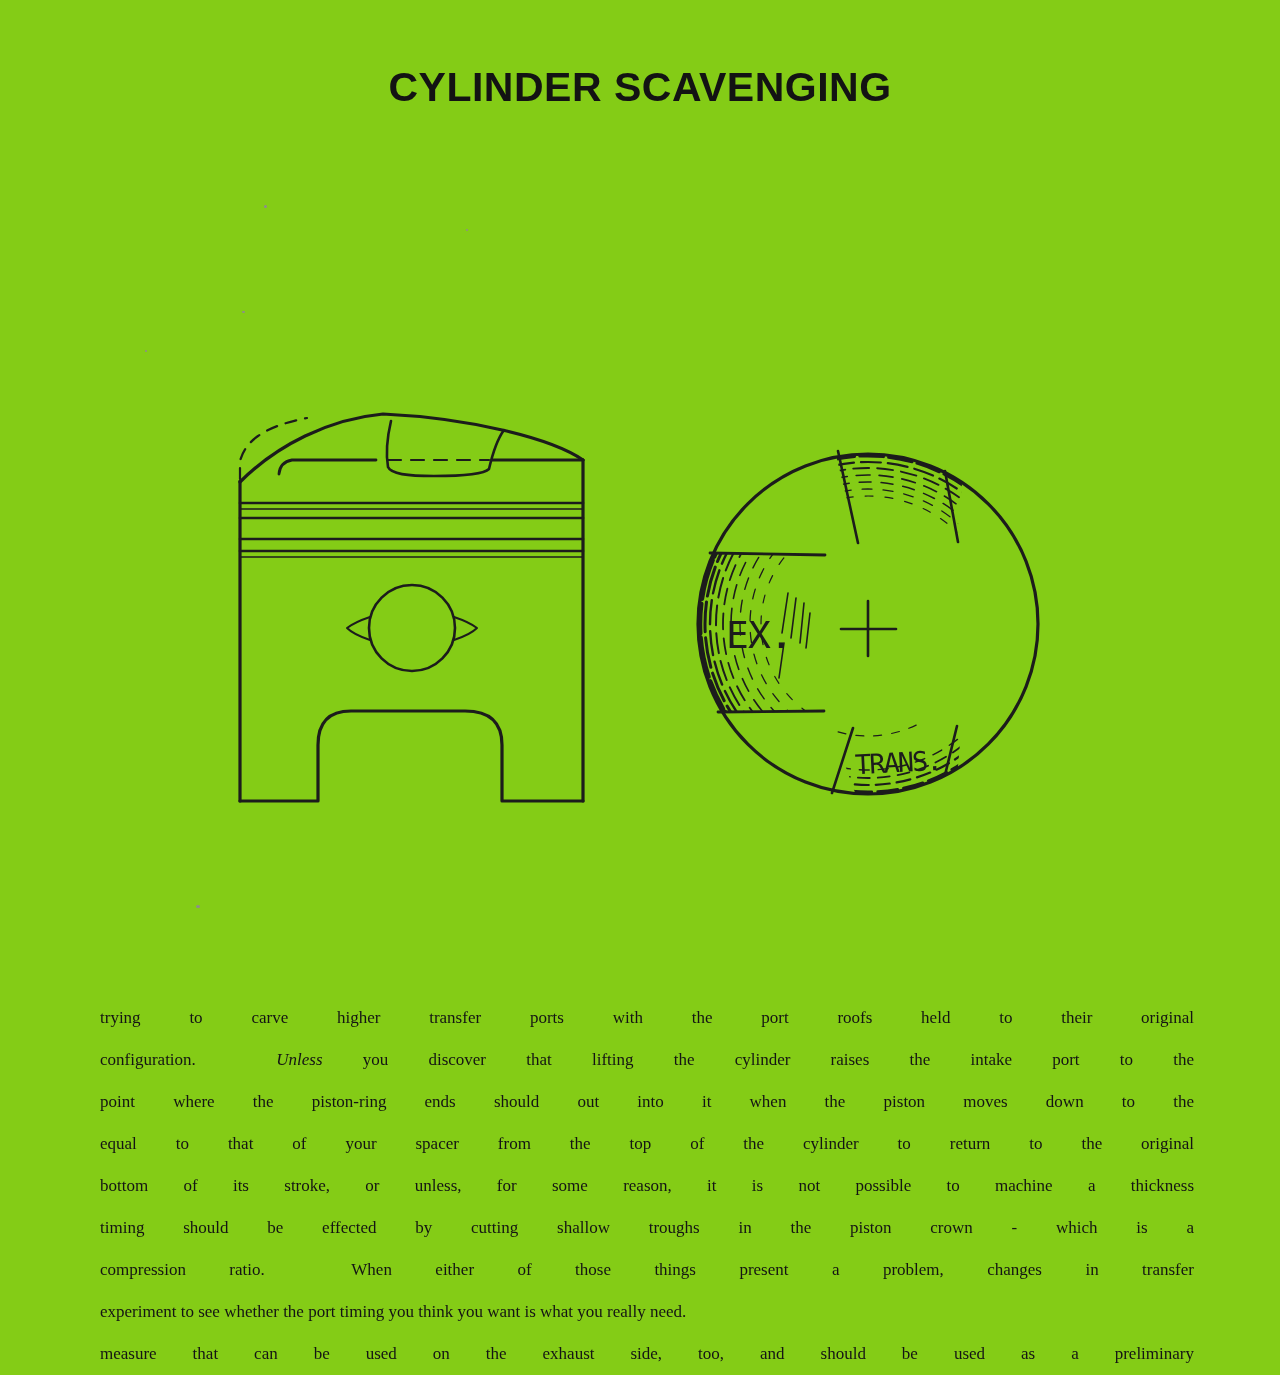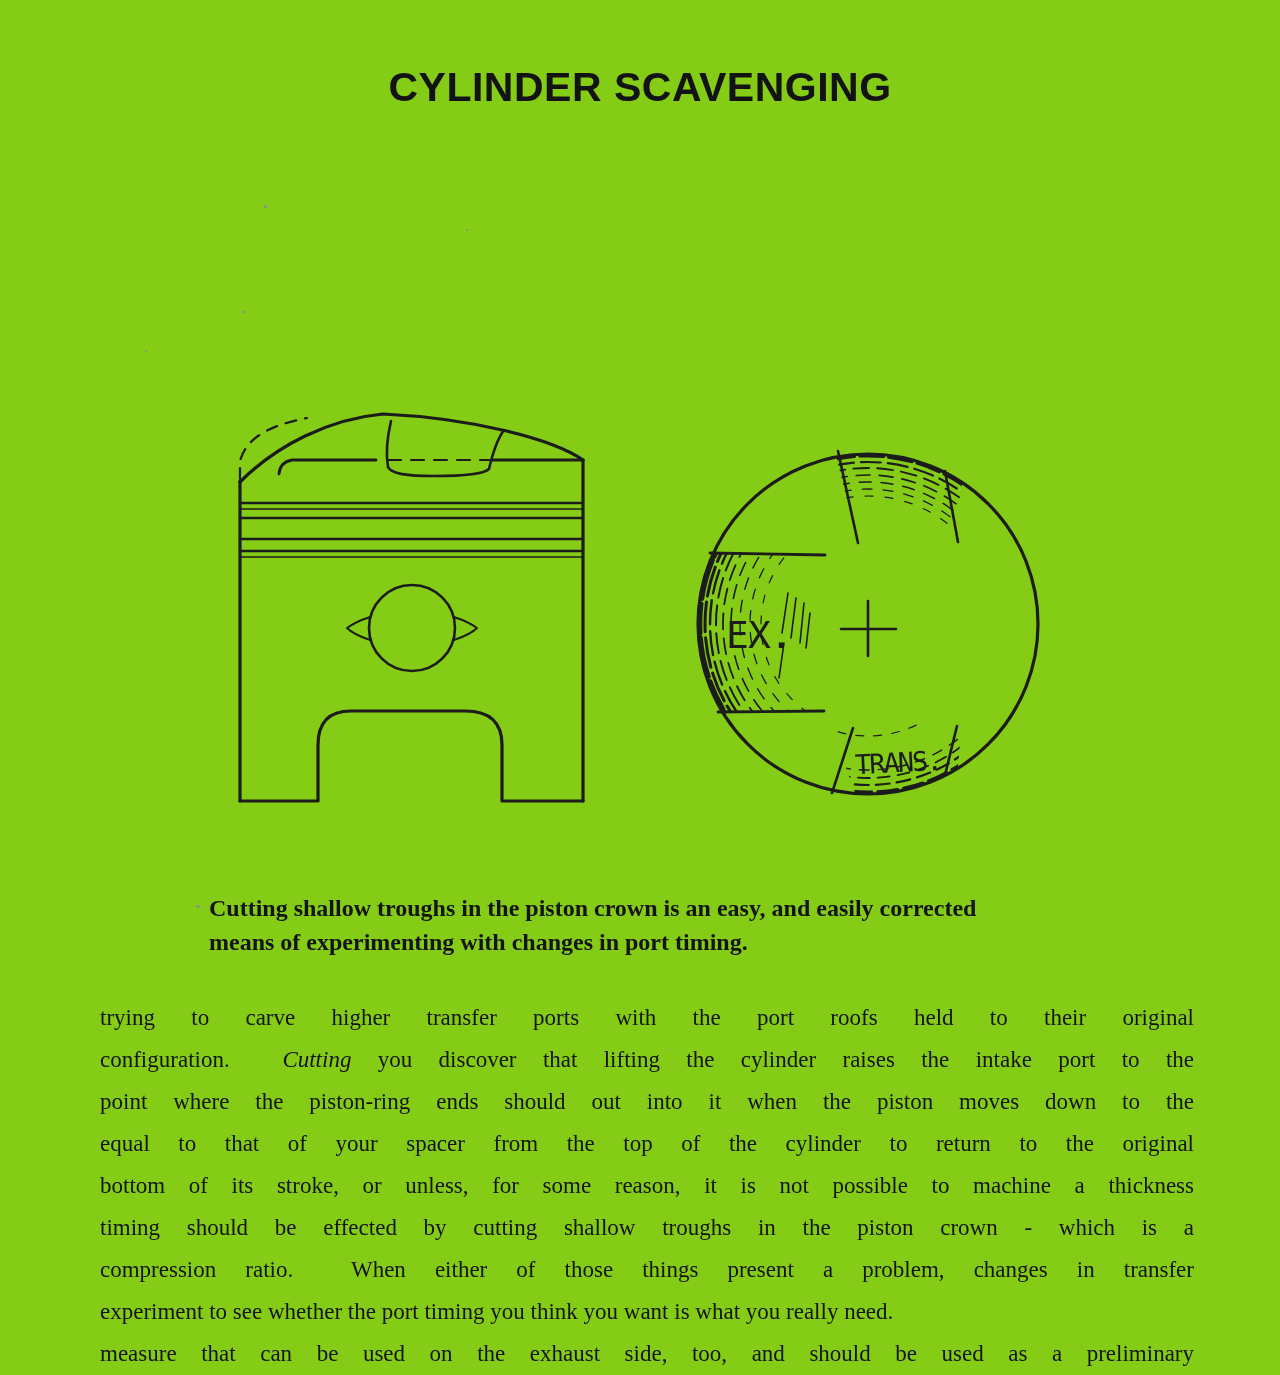--- a/index.html
+++ b/index.html
@@ -38,21 +38,21 @@
     font-weight: bold;
     font-size: 24px;
     line-height: 34px;
     color: #141414;
   }
   .cap-line { white-space: nowrap; }
   .body-text {
     position: absolute;
     left: 100px; top: 997px;
     width: 1094px;
-    font-size: 23px;
+    font-size: 17px;
     line-height: 42px;
     color: #141414;
   }
   .bline { text-align: justify; text-align-last: justify; text-justify: inter-word; }
   .bline.last { text-align-last: left; }
   .bline i { font-style: italic; }
   .speck { position: absolute; background: #8d8d8d; border-radius: 50%; }
 </style>
 </head>
 <body>
@@ -167,28 +167,24 @@
         <circle class="ink" cx="180" cy="181" r="112" stroke-width="1.2" stroke-dasharray="8 10"></circle>
         <circle class="ink" cx="180" cy="181" r="146" stroke-width="1.4" stroke-dasharray="10 9"></circle>
         <circle class="ink" cx="180" cy="181" r="154" stroke-width="1.8" stroke-dasharray="12 8"></circle>
         <circle class="ink" cx="180" cy="181" r="161" stroke-width="2.2" stroke-dasharray="14 7"></circle>
         <circle class="ink" cx="180" cy="181" r="168" stroke-width="2.8" stroke-dasharray="20 6"></circle>
       </g>
       <text class="hand" x="167" y="329" font-size="27" letter-spacing="-2" transform="rotate(-3 210 320)">TRANS.</text>
     </g>
   </svg>
 
-  <div class="caption">
-    <div class="cap-line">Cutting shallow troughs in the piston crown is an easy, and easily corrected</div>
-    <div class="cap-line">means of experimenting with changes in port timing.</div>
-  </div>
 
   <div class="body-text">
     <div class="bline">trying to carve higher transfer ports with the port roofs held to their original</div>
-    <div class="bline"><span>configuration.&nbsp; </span><i>Cutting</i><span> you discover that lifting the cylinder raises the intake port to the</span></div>
+    <div class="bline"><span>configuration.&nbsp; </span><i>Unless</i><span> you discover that lifting the cylinder raises the intake port to the</span></div>
     <div class="bline">point where the piston-ring ends should out into it when the piston moves down to the</div>
     <div class="bline">equal to that of your spacer from the top of the cylinder to return to the original</div>
     <div class="bline">bottom of its stroke, or unless, for some reason, it is not possible to machine a thickness</div>
     <div class="bline">timing should be effected by cutting shallow troughs in the piston crown - which is a</div>
     <div class="bline">compression ratio.&nbsp; When either of those things present a problem, changes in transfer</div>
     <div class="bline last">experiment to see whether the port timing you think you want is what you really need.</div>
     <div class="bline">measure that can be used on the exhaust side, too, and should be used as a preliminary</div>
   </div>
 
 </div>

